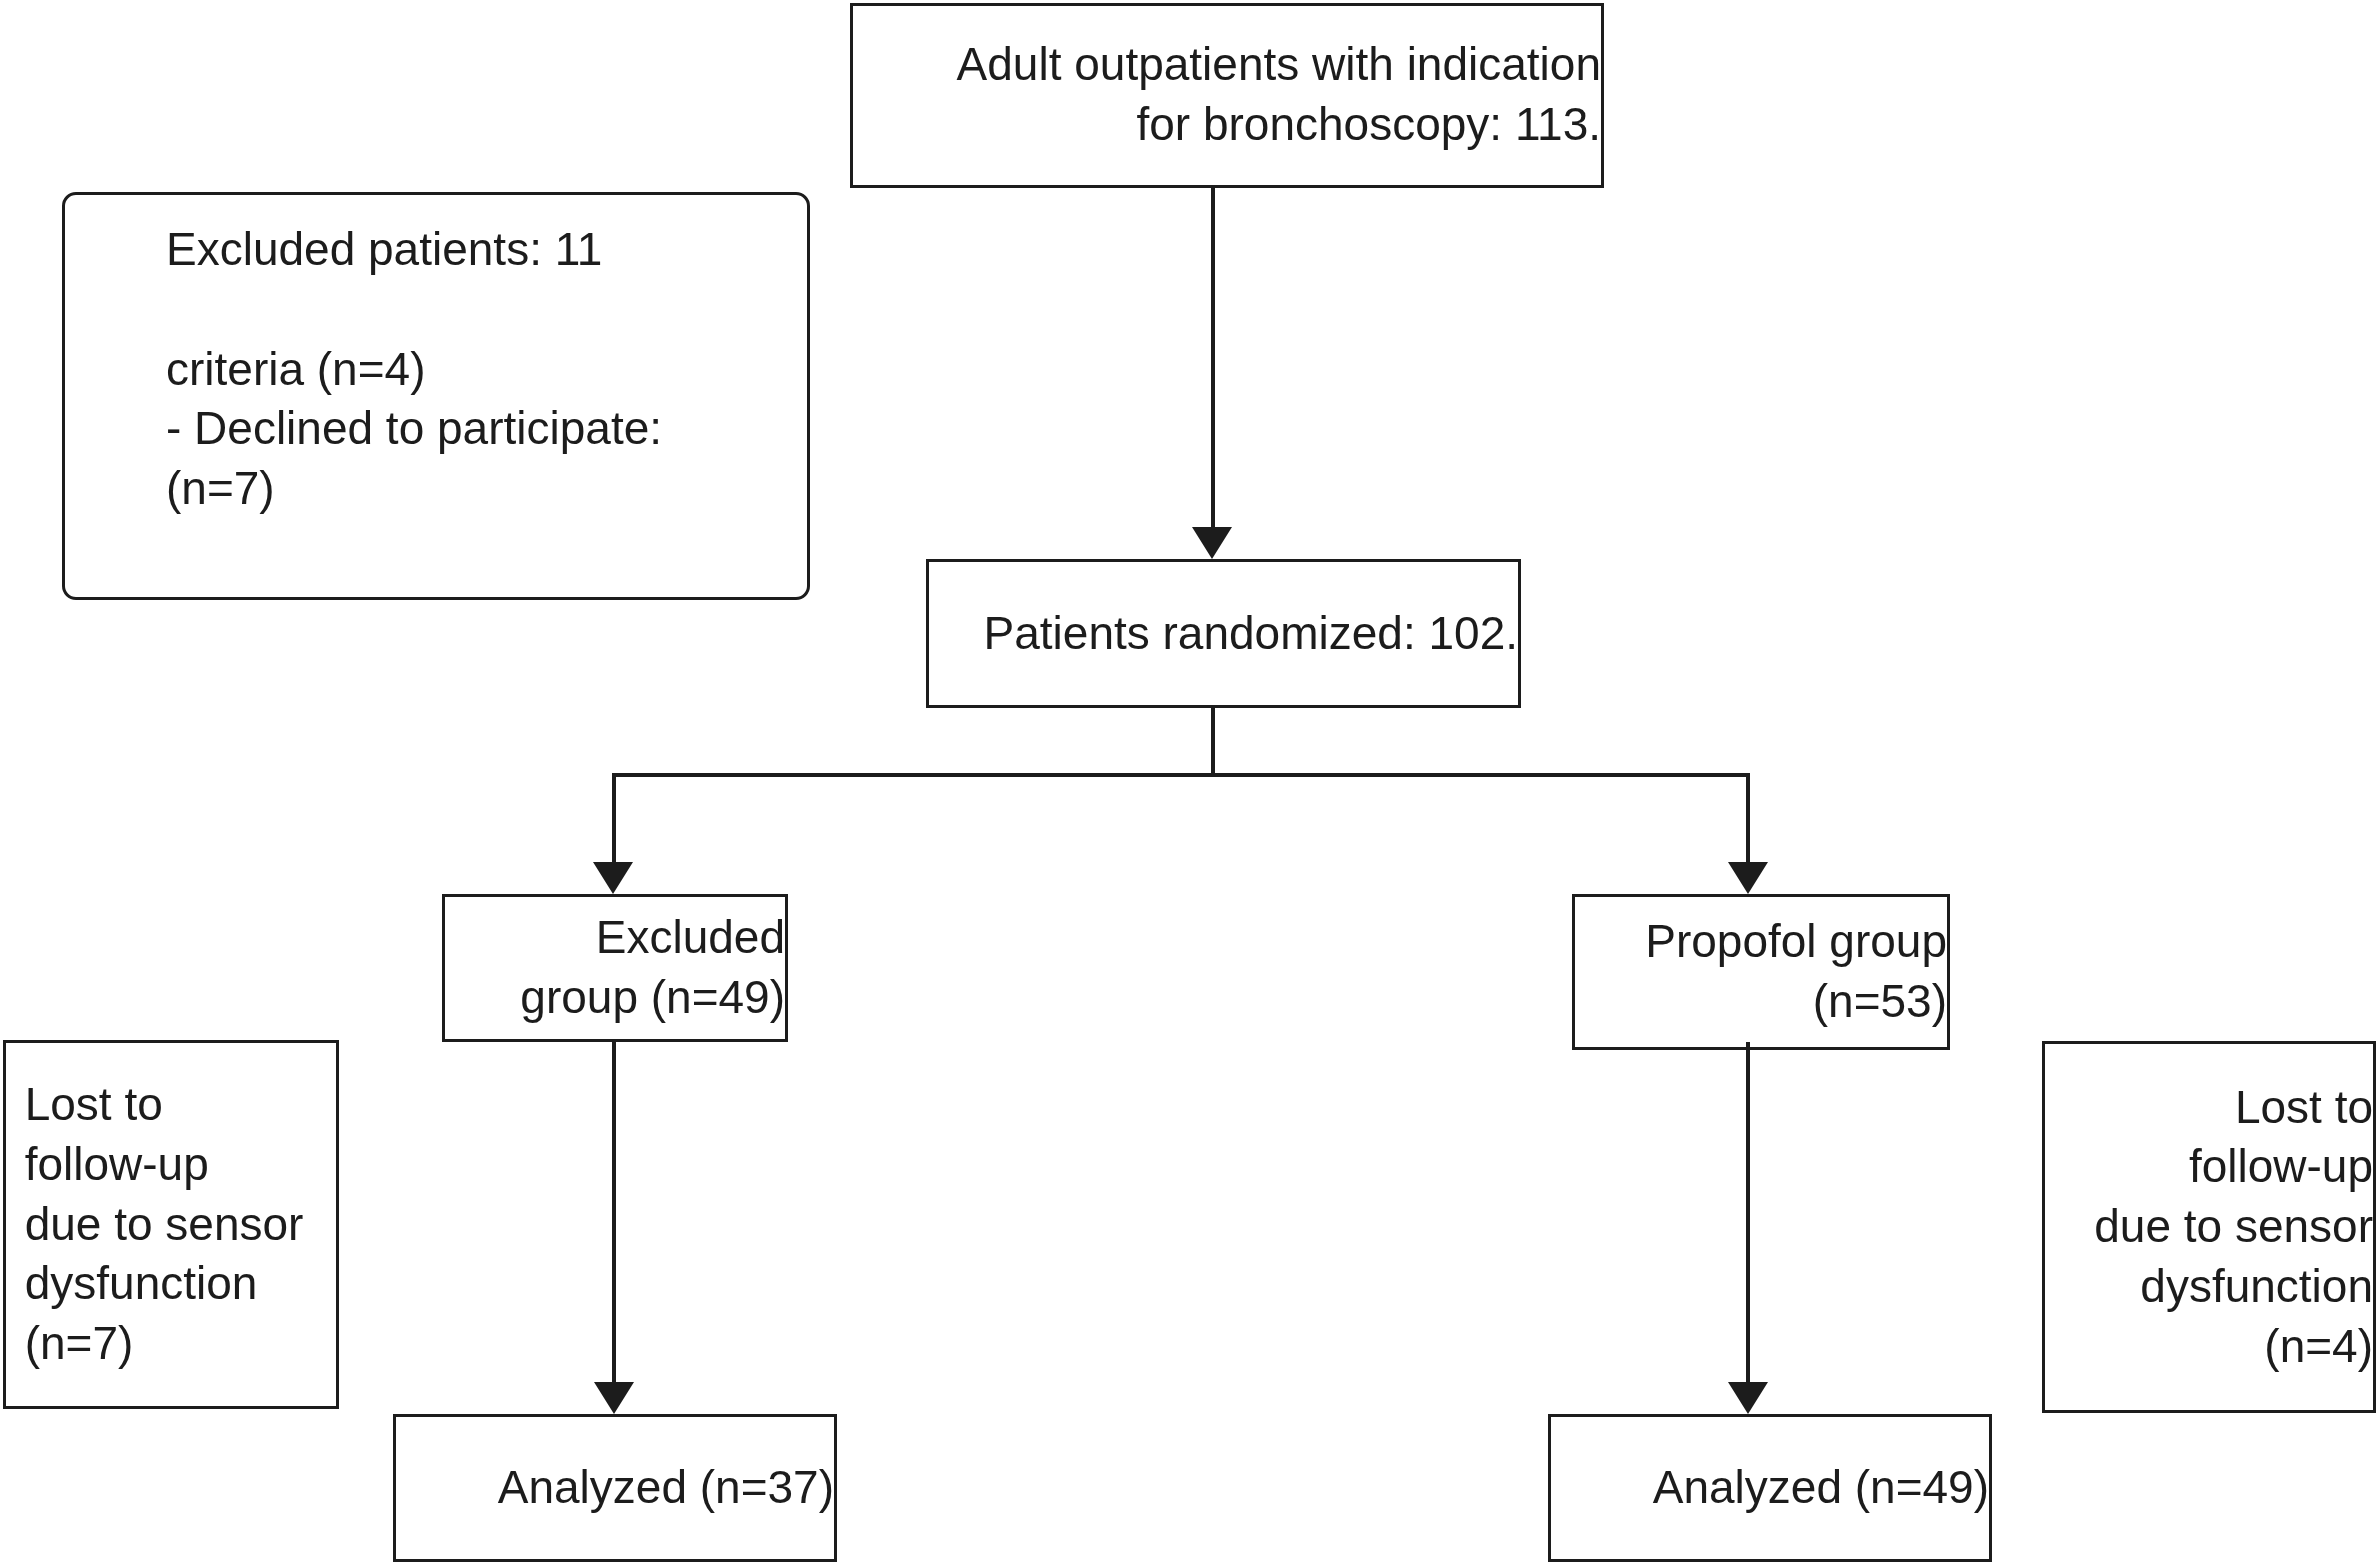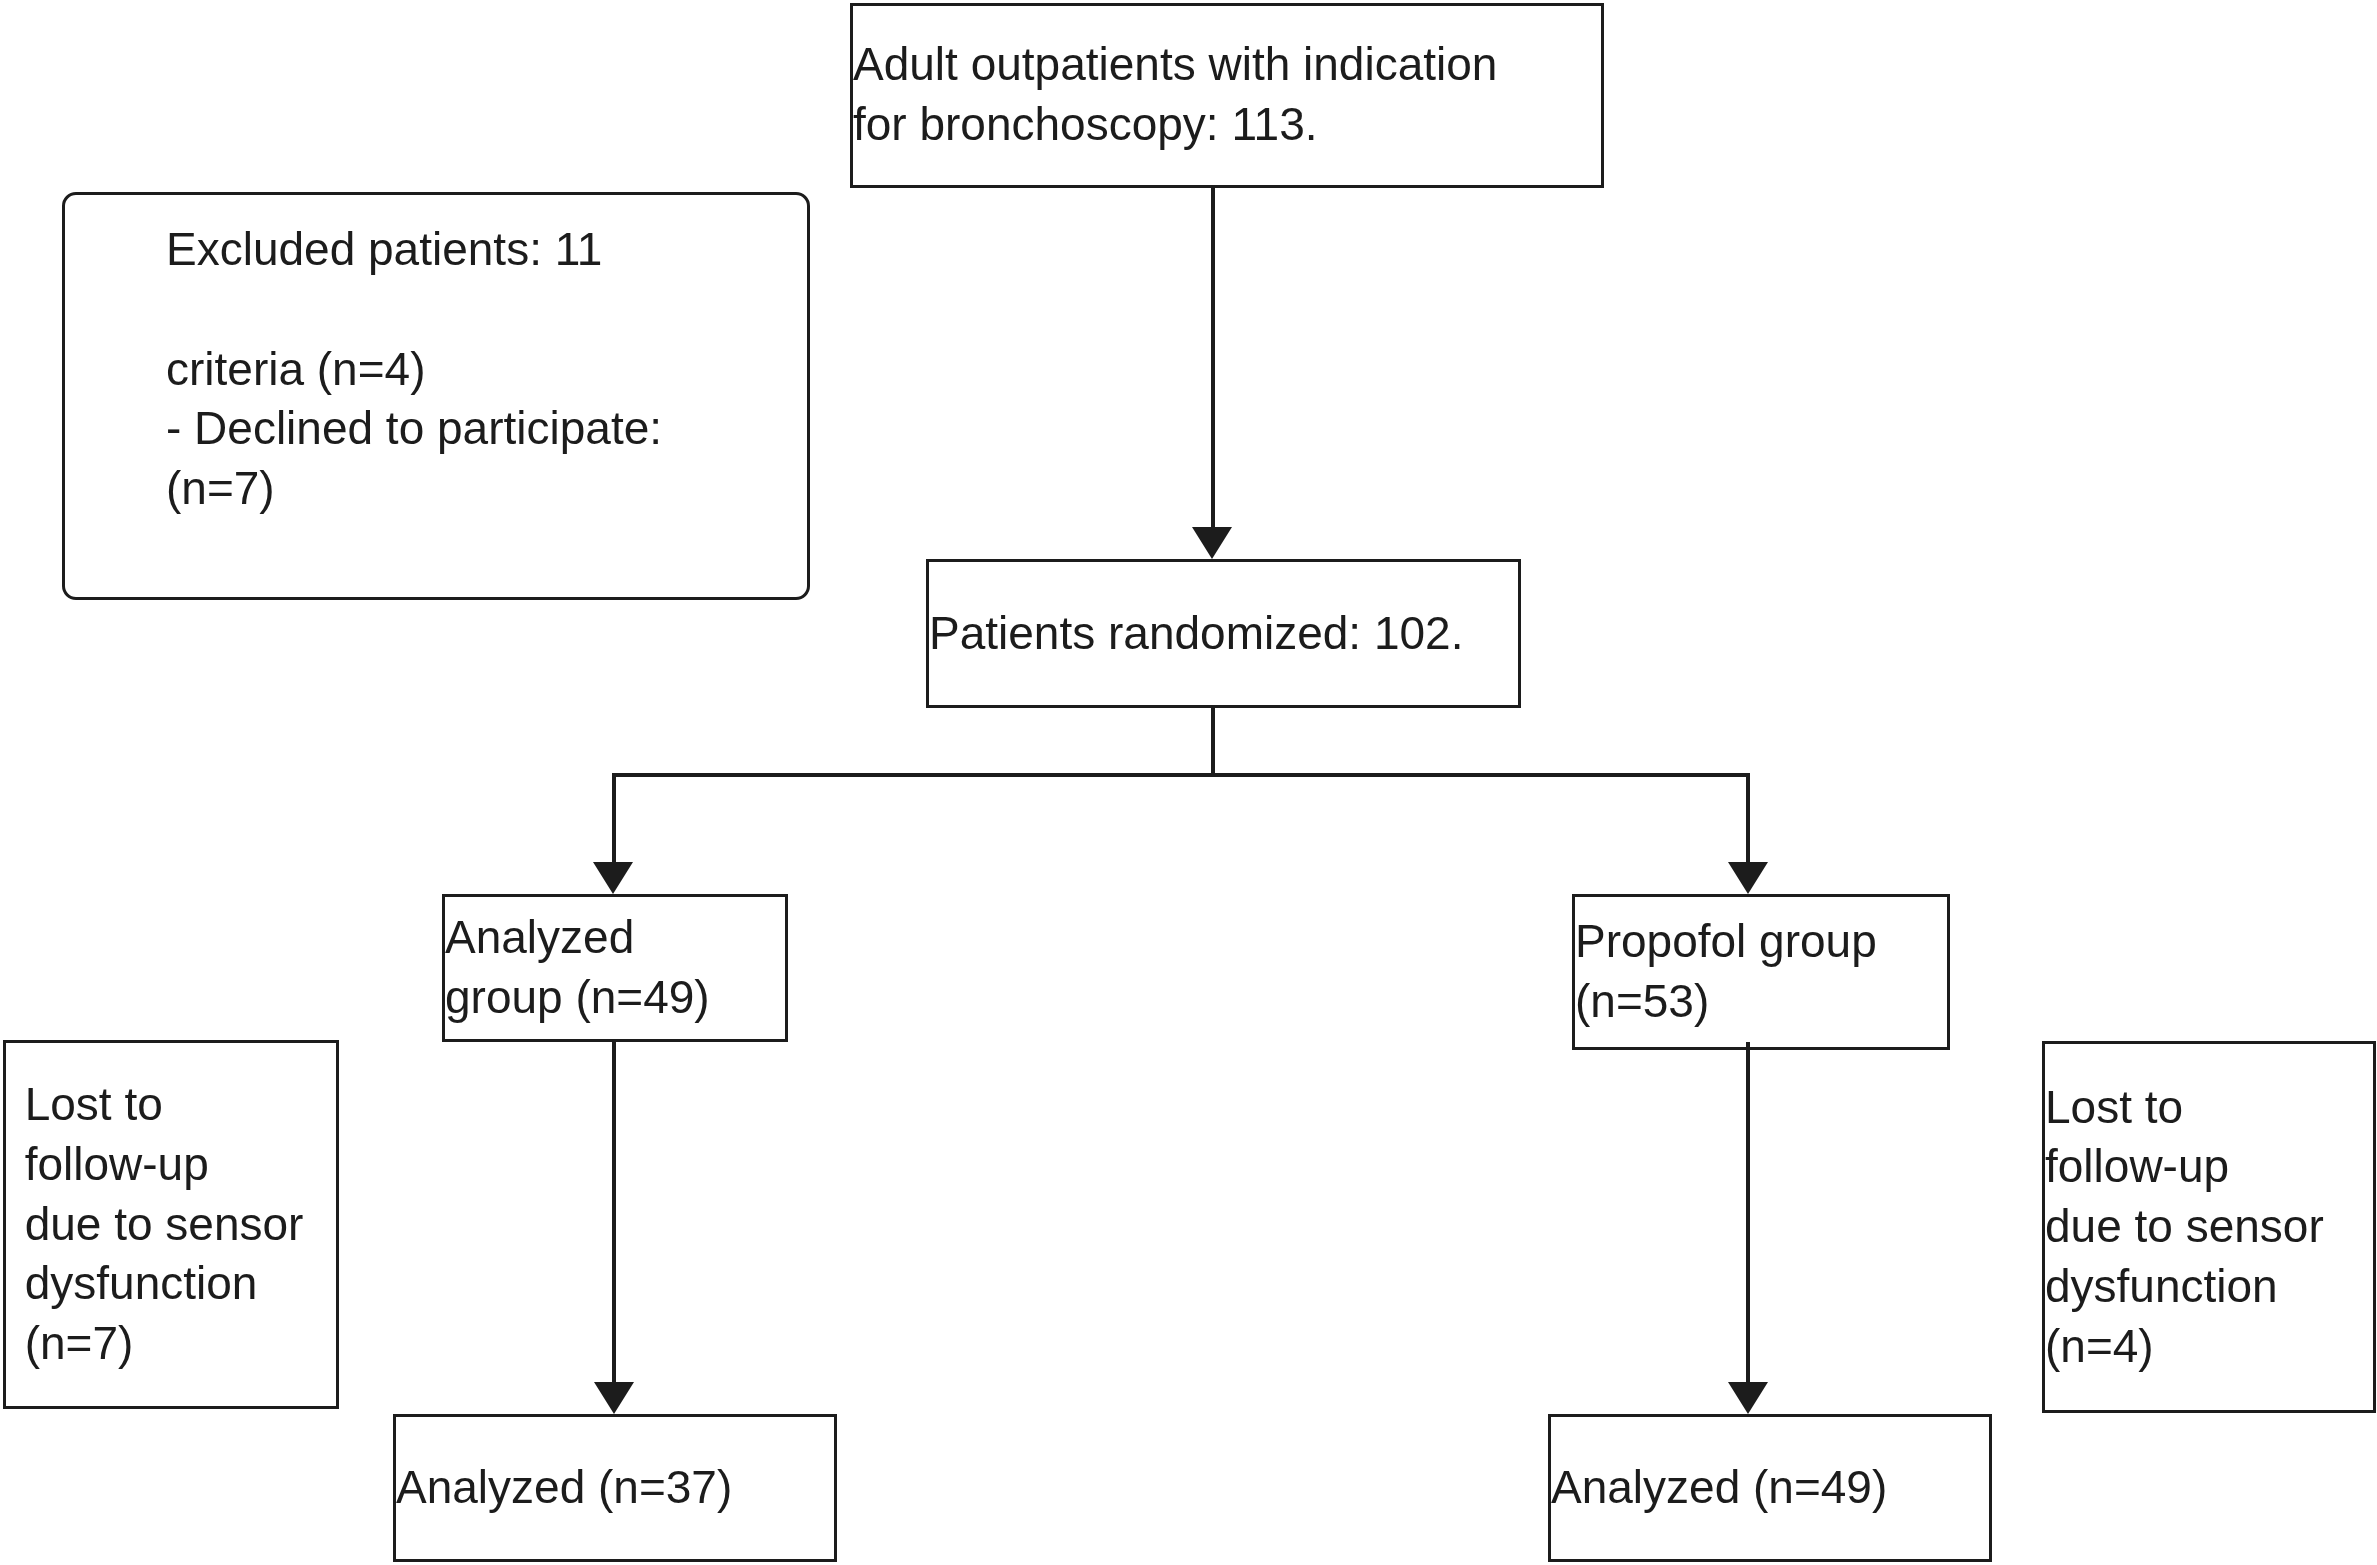--- a/index.html
+++ b/index.html
@@ -10,21 +10,21 @@
   :root{
     --ink:#1c1c1c;
     --bg:#ffffff;
   }
   .canvas{
     position:relative;width:2377px;height:1565px;background:var(--bg);
   }
   .box{
     position:absolute;box-sizing:border-box;
     border:3.6px solid var(--ink);background:var(--bg);
-    display:flex;flex-direction:column;justify-content:center;align-items:flex-start;
+    display:flex;flex-direction:column;justify-content:center;align-items:flex-end;
     color:var(--ink);font-size:46px;line-height:1.3;text-align:center;
   }
   .box.align-left{align-items:flex-start;text-align:left;}
   .box.top-start{justify-content:flex-start;border-radius:14px;}
   .tline{min-height:1.3em;white-space:nowrap;}
   .vline,.hline{position:absolute;background:var(--ink);}
   .arrow{
     position:absolute;width:0;height:0;
     border-left:20.5px solid transparent;
     border-right:20.5px solid transparent;
@@ -72,21 +72,21 @@
     <div class="tline">criteria (n=4)</div>
     <div class="tline">- Declined to participate:</div>
     <div class="tline">(n=7)</div>
   </div>
 
   <div class="box" id="box-randomized">
     <div class="tline">Patients randomized: 102.</div>
   </div>
 
   <div class="box" id="box-midazolam">
-    <div class="tline">Analyzed</div>
+    <div class="tline">Excluded</div>
     <div class="tline">group (n=49)</div>
   </div>
 
   <div class="box" id="box-propofol">
     <div class="tline">Propofol group</div>
     <div class="tline">(n=53)</div>
   </div>
 
   <div class="box align-left" id="box-lost-left">
     <div class="tline">Lost to</div>

